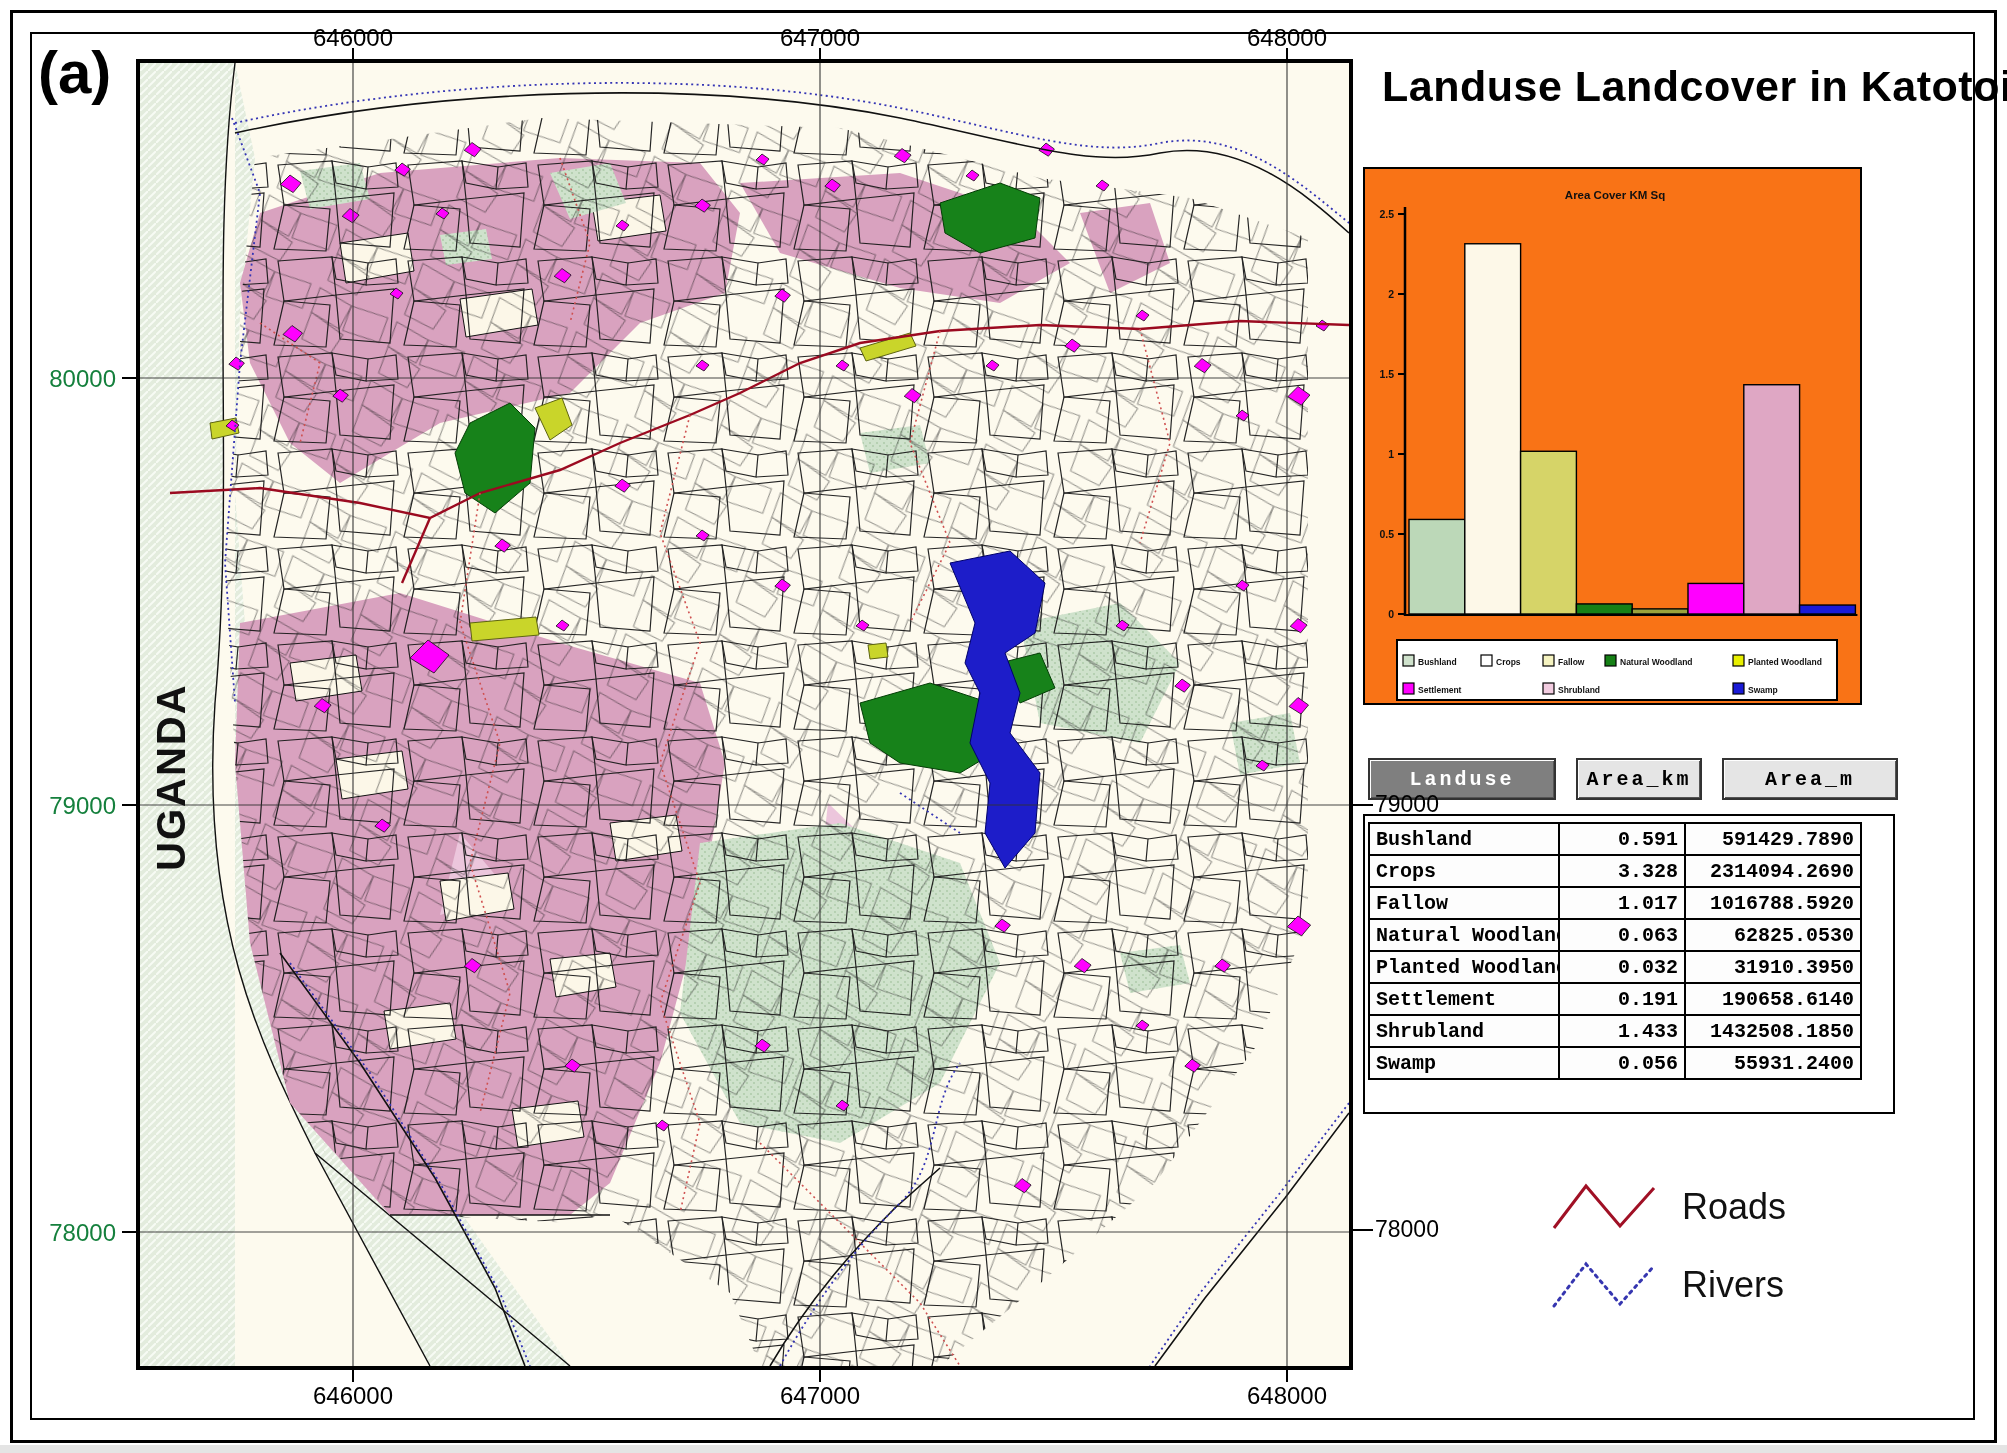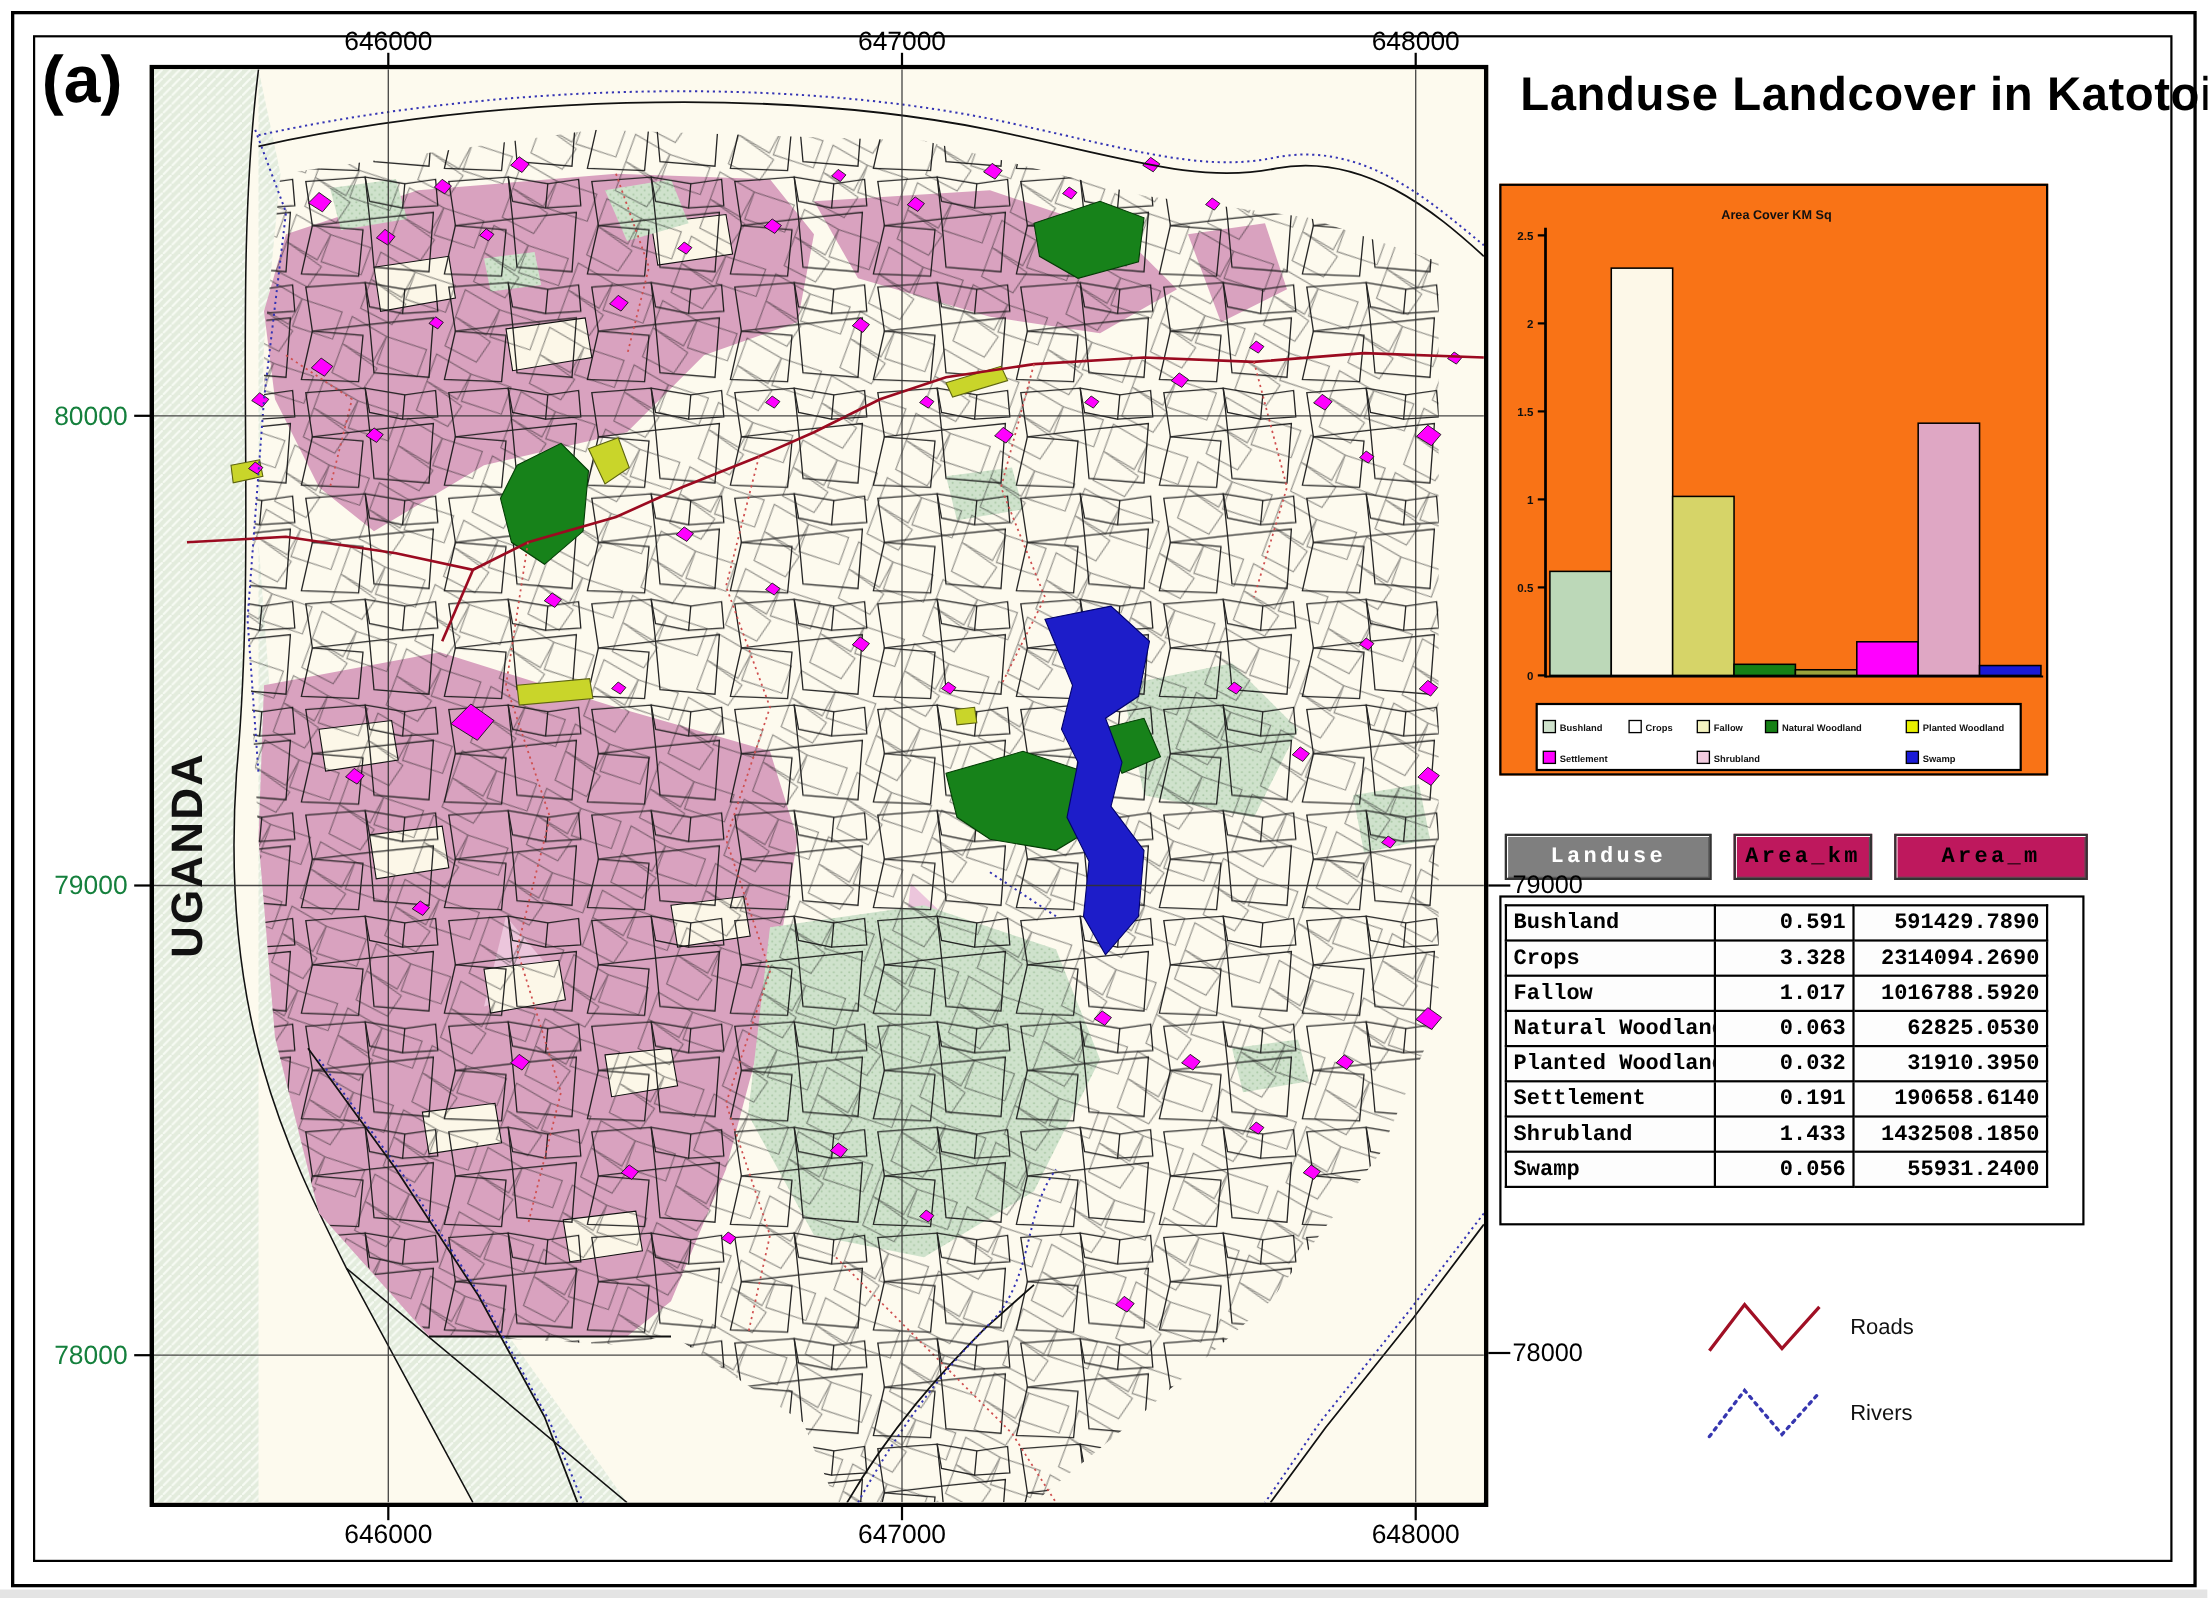--- a/index.html
+++ b/index.html
@@ -34,26 +34,26 @@
   .lu-table td{border:2px solid #000;height:30px;padding:0 6px;white-space:nowrap;
     overflow:hidden;background:#fdfdfd;}
   .lu-table td.c0{width:176px;max-width:176px;text-align:left;}
   .lu-table td.c1{width:112px;text-align:right;}
   .lu-table td.c2{width:162px;text-align:right;}
   .tbl-header{position:absolute;left:1368px;top:758px;height:42px;display:flex;gap:20px;
     font-family:"Liberation Mono",monospace;font-size:20px;font-weight:bold;}
   .hd-cell{border:2px solid #333;box-sizing:border-box;display:flex;align-items:center;
     justify-content:center;letter-spacing:3px;box-shadow:inset 1px 1px 0 #fff,inset -1px -1px 0 #555;}
   .hd-landuse{width:188px;background:#7f7f7f;color:#fff;}
-  .hd-green{background:#be185d;color:#000;}
+  .hd-green{background:#e5e5e5;color:#000;}
   .grid-ref-right{position:absolute;font-size:23px;color:#000;white-space:nowrap;}
   .legend-block{position:absolute;left:1548px;top:1168px;width:360px;}
   .legend-row{position:relative;height:78px;display:flex;align-items:center;}
   .legend-row svg{width:112px;height:62px;flex:0 0 auto;}
-  .legend-text{font-size:20px;color:#111;margin-left:22px;}
+  .legend-text{font-size:36px;color:#111;margin-left:22px;}
 </style>
 </head>
 <body>
 
 <div id="stage">
   <div class="outer-border"></div>
   <div class="inner-border"></div>
   <div class="bottom-strip"></div>
 
   <div class="panel-label">(a)</div>

